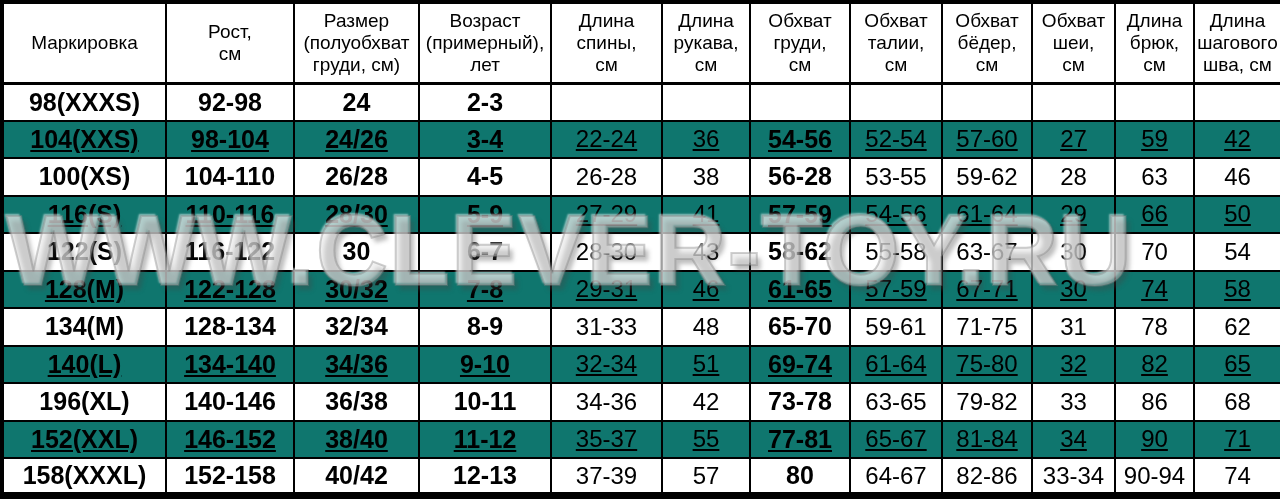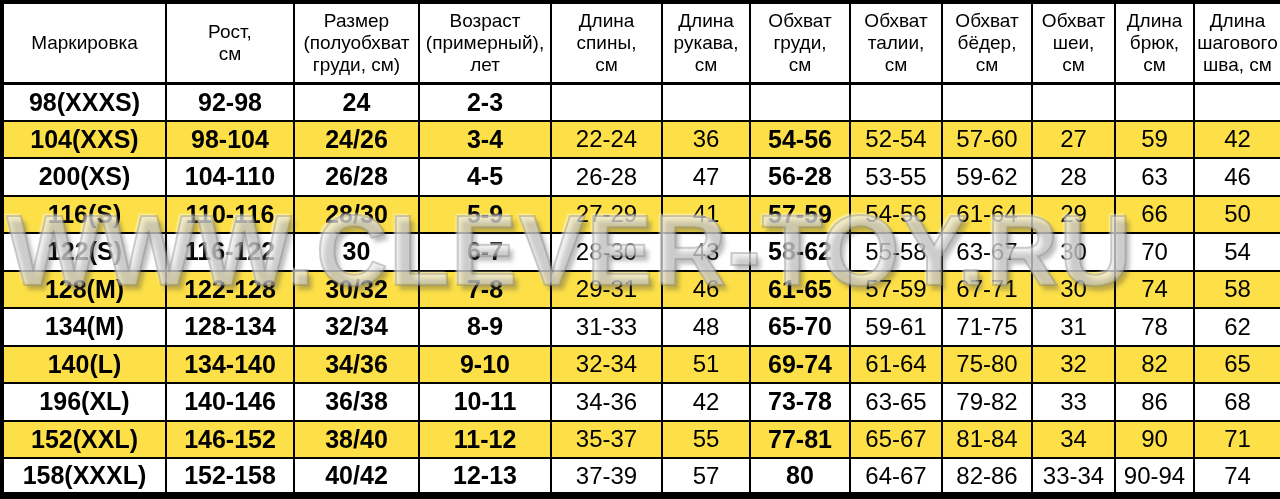--- a/index.html
+++ b/index.html
@@ -36,21 +36,21 @@
     white-space: pre-line;
     border-bottom: 3px solid #000;
     background: #ffffff;
   }
   td {
     font-size: 24px;
     font-weight: 400;
     white-space: nowrap;
   }
   td.b { font-weight: 700; font-size: 25px; }
-  tbody tr.stripe td { background: #fde047; }
+  tbody tr.stripe td { background: #0f766e; text-decoration: underline; }
   .watermark {
     position: absolute;
     left: 0;
     top: 196px;
     width: 1139px;
     text-align: center;
     font-size: 100px;
     line-height: 108px;
     font-weight: 700;
     letter-spacing: 1px;
@@ -141,26 +141,26 @@
           <td>22-24</td>
           <td>36</td>
           <td class="b">54-56</td>
           <td>52-54</td>
           <td>57-60</td>
           <td>27</td>
           <td>59</td>
           <td>42</td>
         </tr>
         <tr>
-          <td class="b">200(XS)</td>
+          <td class="b">100(XS)</td>
           <td class="b">104-110</td>
           <td class="b">26/28</td>
           <td class="b">4-5</td>
           <td>26-28</td>
-          <td>47</td>
+          <td>38</td>
           <td class="b">56-28</td>
           <td>53-55</td>
           <td>59-62</td>
           <td>28</td>
           <td>63</td>
           <td>46</td>
         </tr>
         <tr class="stripe">
           <td class="b">116(S)</td>
           <td class="b">110-116</td>

